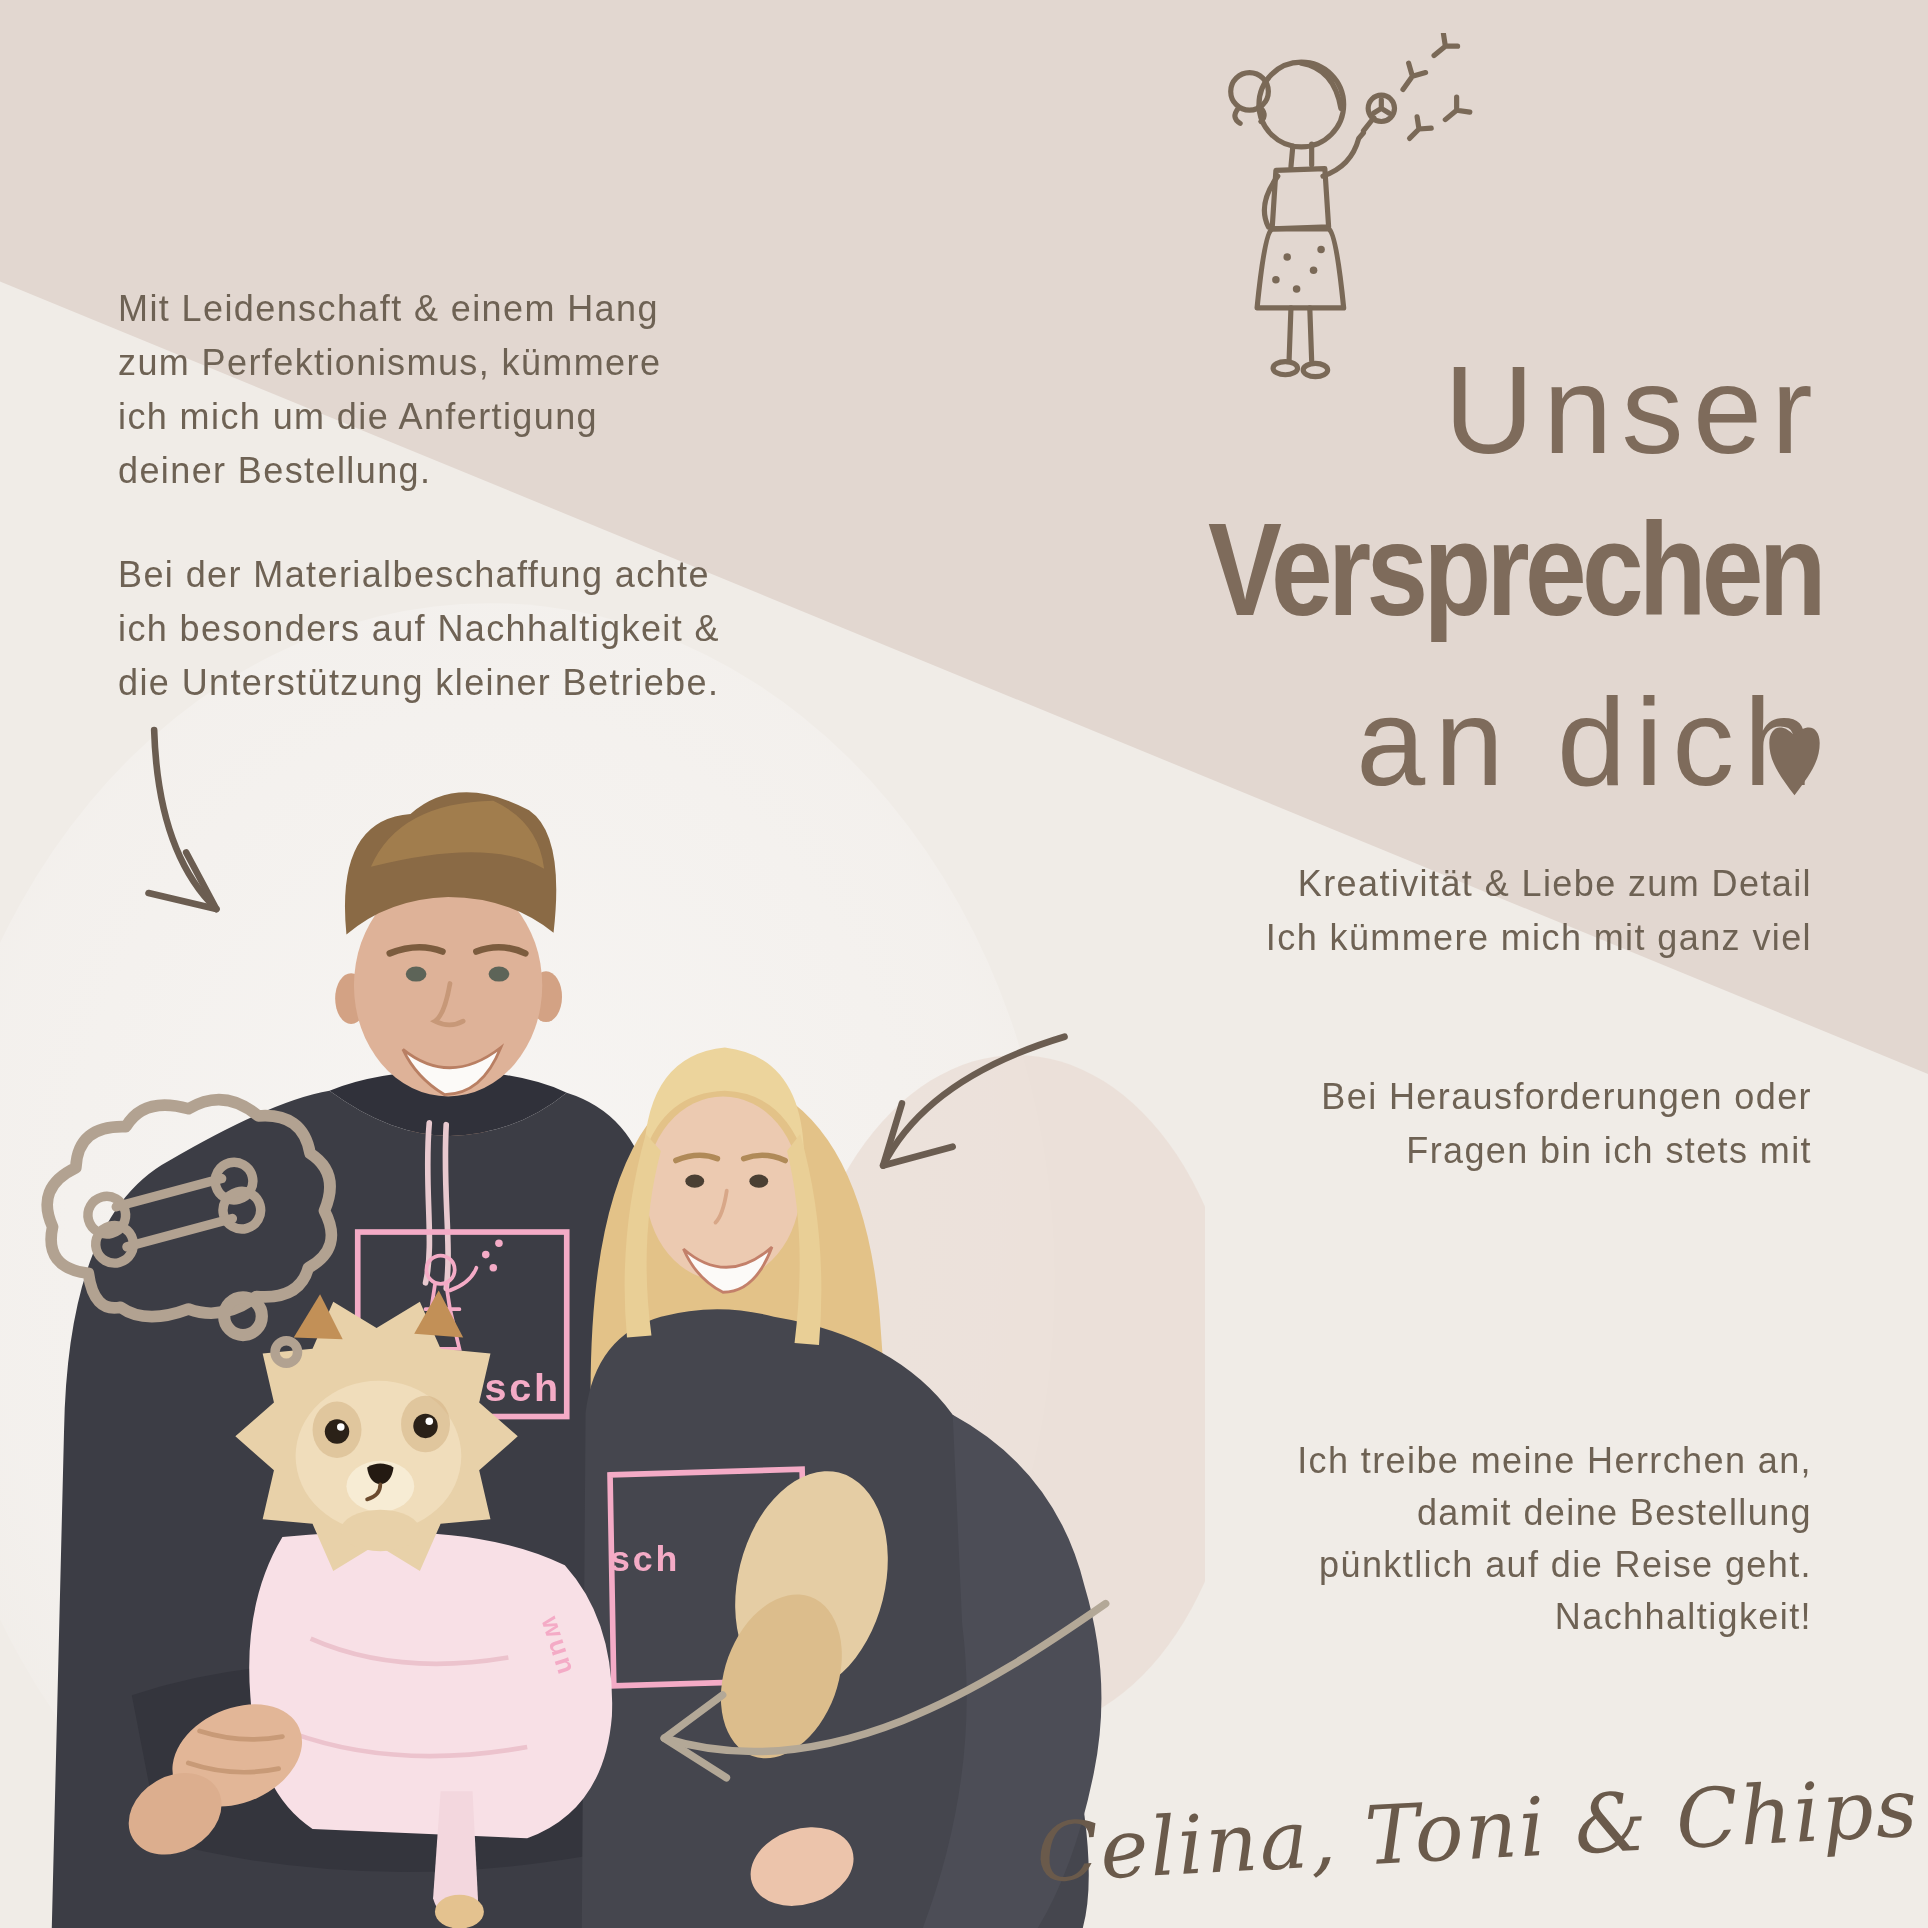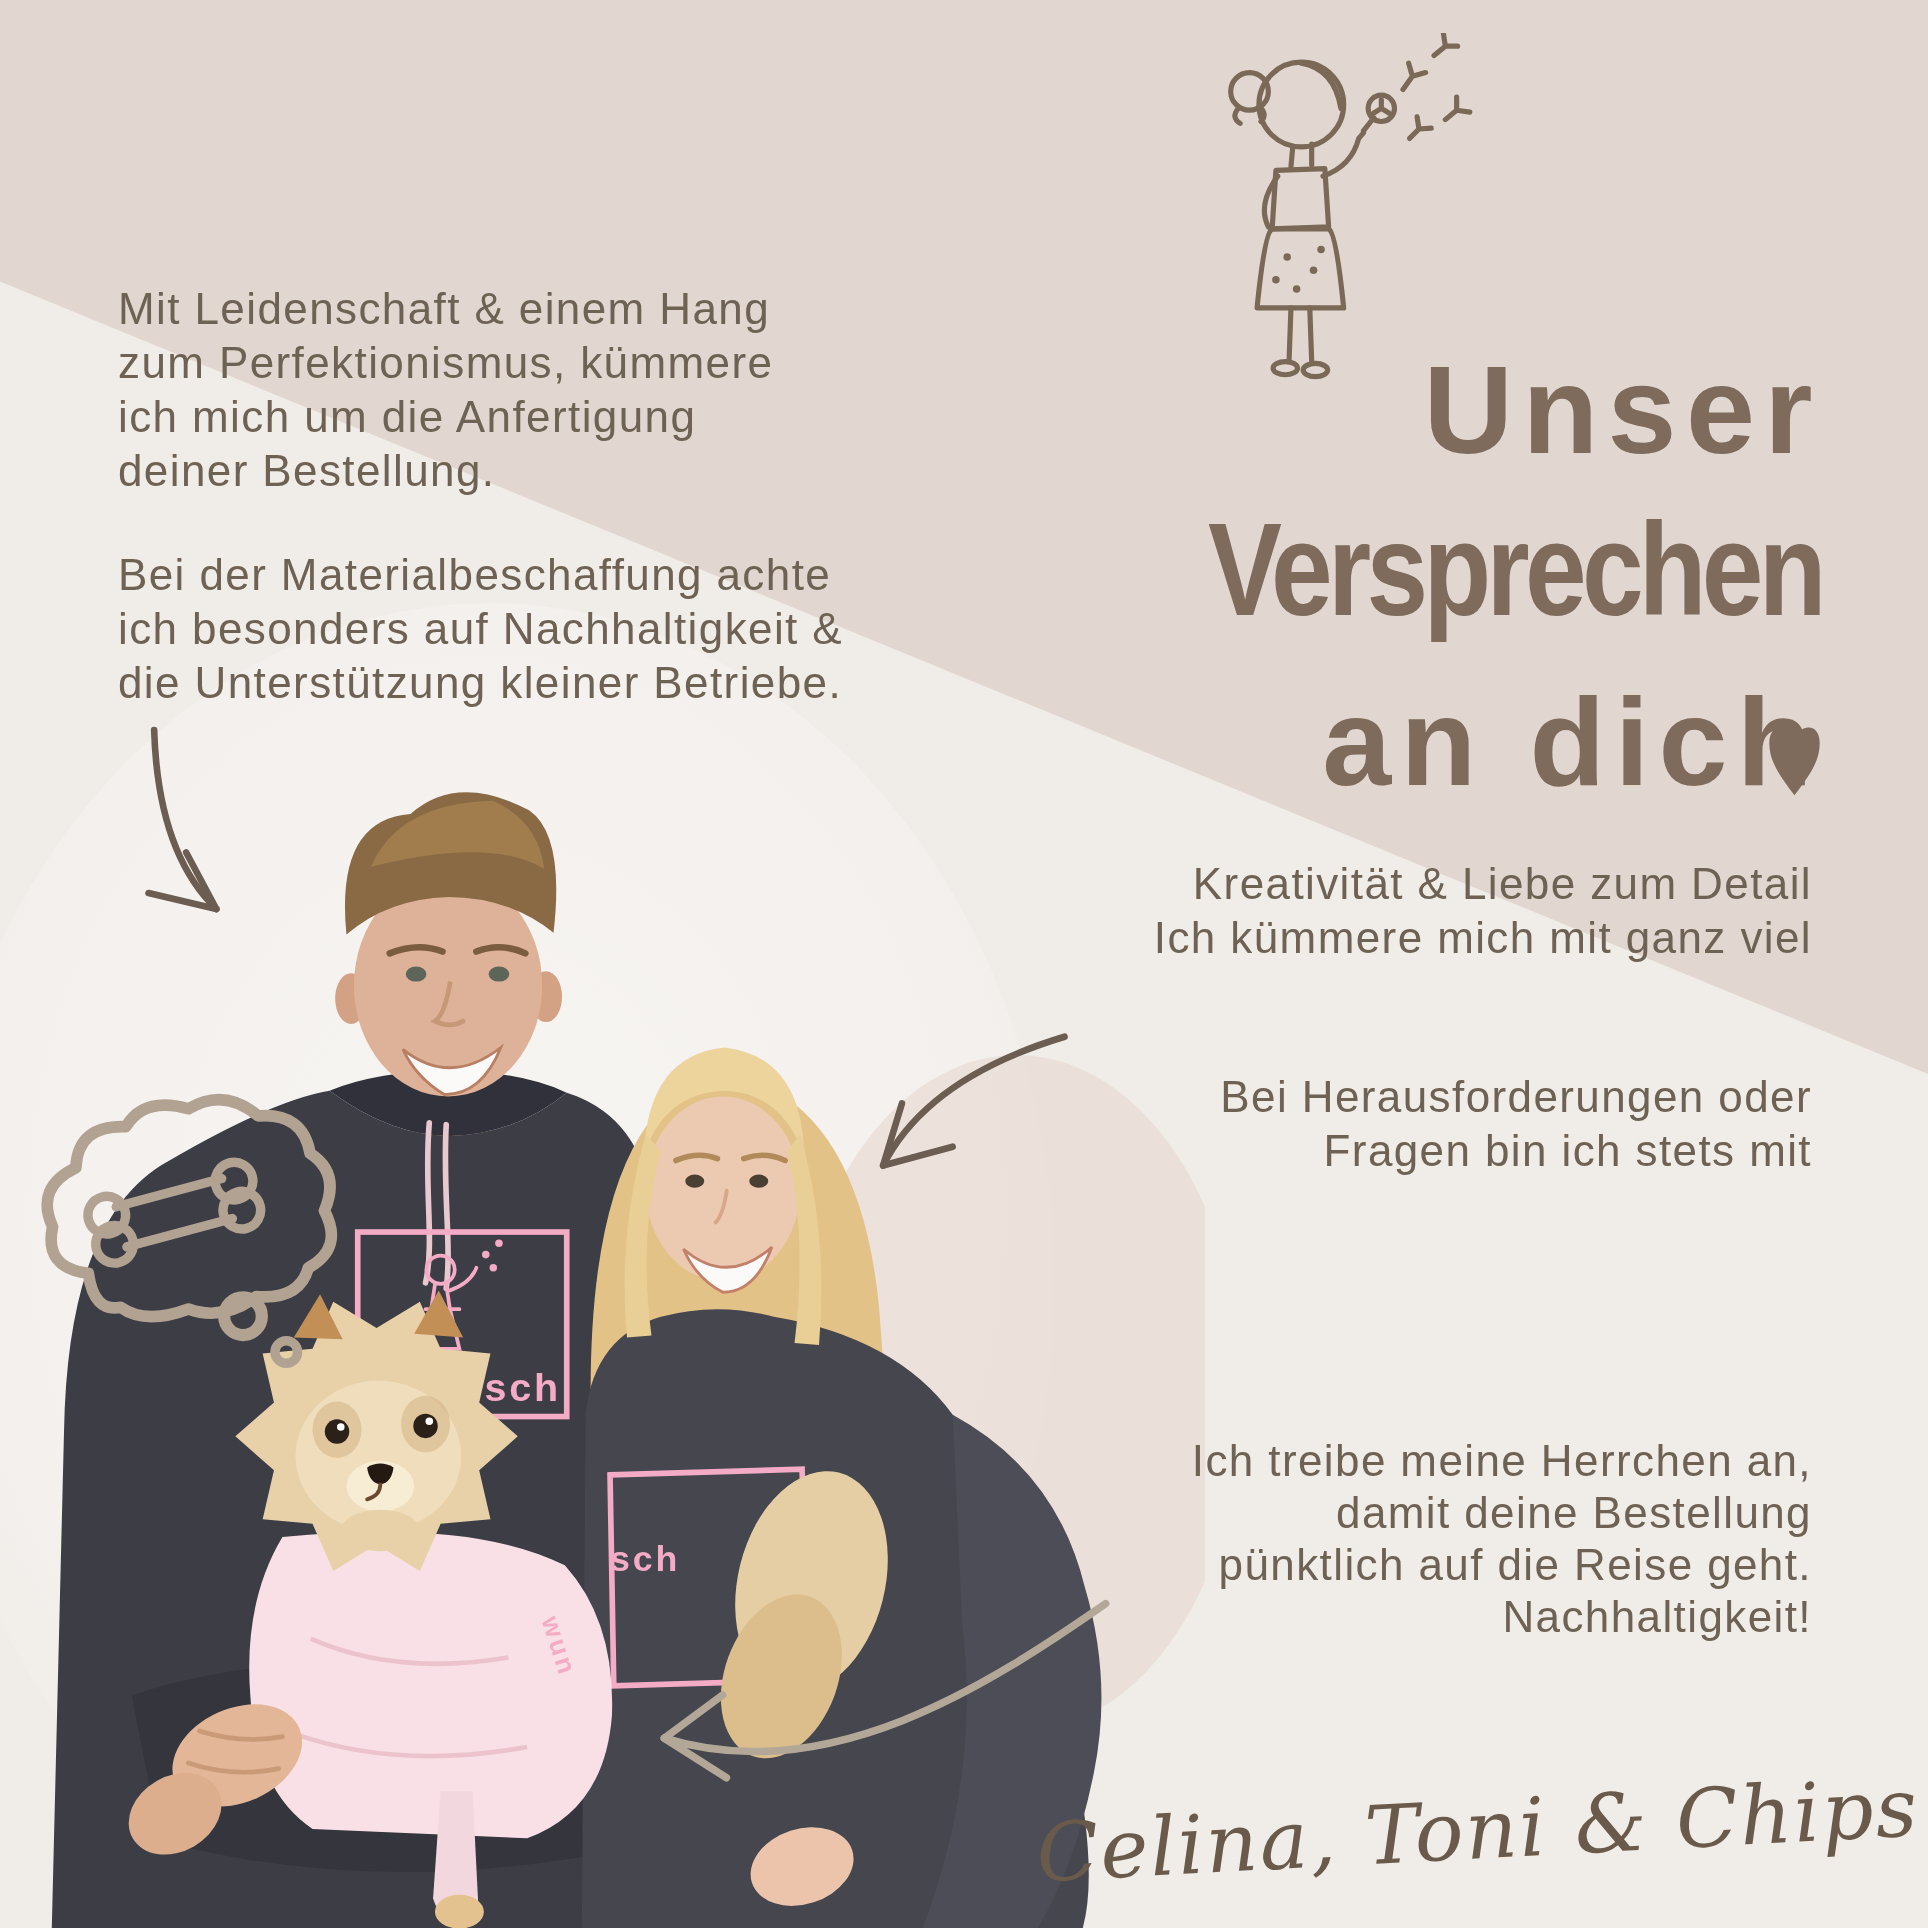--- a/index.html
+++ b/index.html
@@ -1,25 +1,25 @@
 <!DOCTYPE html>
 <html lang="de" style="font-size:15px"><head>
 <meta charset="utf-8">
 <style>
   html,body{margin:0;padding:0;}
   body{width:1928px;height:1928px;position:relative;overflow:hidden;
        background:#f0ece7;font-family:"Liberation Sans",sans-serif;}
   .beige-shape{position:absolute;left:0;top:0;width:1928px;height:1928px;
        background:#e2d7d0;
        clip-path:polygon(0 0,100% 0,100% 55.7%,0 14.6%);}
-  .txt{position:absolute;color:#6e6254;font-size:44px;line-height:54px;letter-spacing:1.4px;}
+  .txt{position:absolute;color:#6e6254;font-size:36px;line-height:54px;letter-spacing:1.4px;}
   .txt.right{text-align:right;right:116px;}
   .txt.left{left:118px;}
   .headline{position:absolute;right:106px;text-align:right;color:#7e6b5b;}
-  .hl-thin{font-weight:700;font-size:124px;line-height:124px;letter-spacing:9.4px;}
+  .hl-thin{font-weight:400;font-size:124px;line-height:124px;letter-spacing:9.4px;}
   .hl-bold{font-weight:700;font-size:132px;line-height:132px;letter-spacing:-5.6px;
            transform:scaleX(.84);transform-origin:100% 50%;}
   .hl-row{display:flex;align-items:flex-end;justify-content:flex-end;gap:13px;}
   .heart-svg{width:55px;height:81px;margin-bottom:7.5px;}
   .sig{position:absolute;left:1036px;top:1787px;width:744px;
        font-family:"DejaVu Serif",serif;font-style:italic;font-size:81px;
        color:#6a5a4b;transform:rotate(-3deg);letter-spacing:1.9px;white-space:nowrap;}
   svg{position:absolute;display:block;}
   .lineart{fill:none;stroke:#7a6957;stroke-width:5.5;stroke-linecap:round;stroke-linejoin:round;}
   .bubble{fill:none;stroke:#b2a291;stroke-width:13;stroke-linecap:round;stroke-linejoin:round;}

